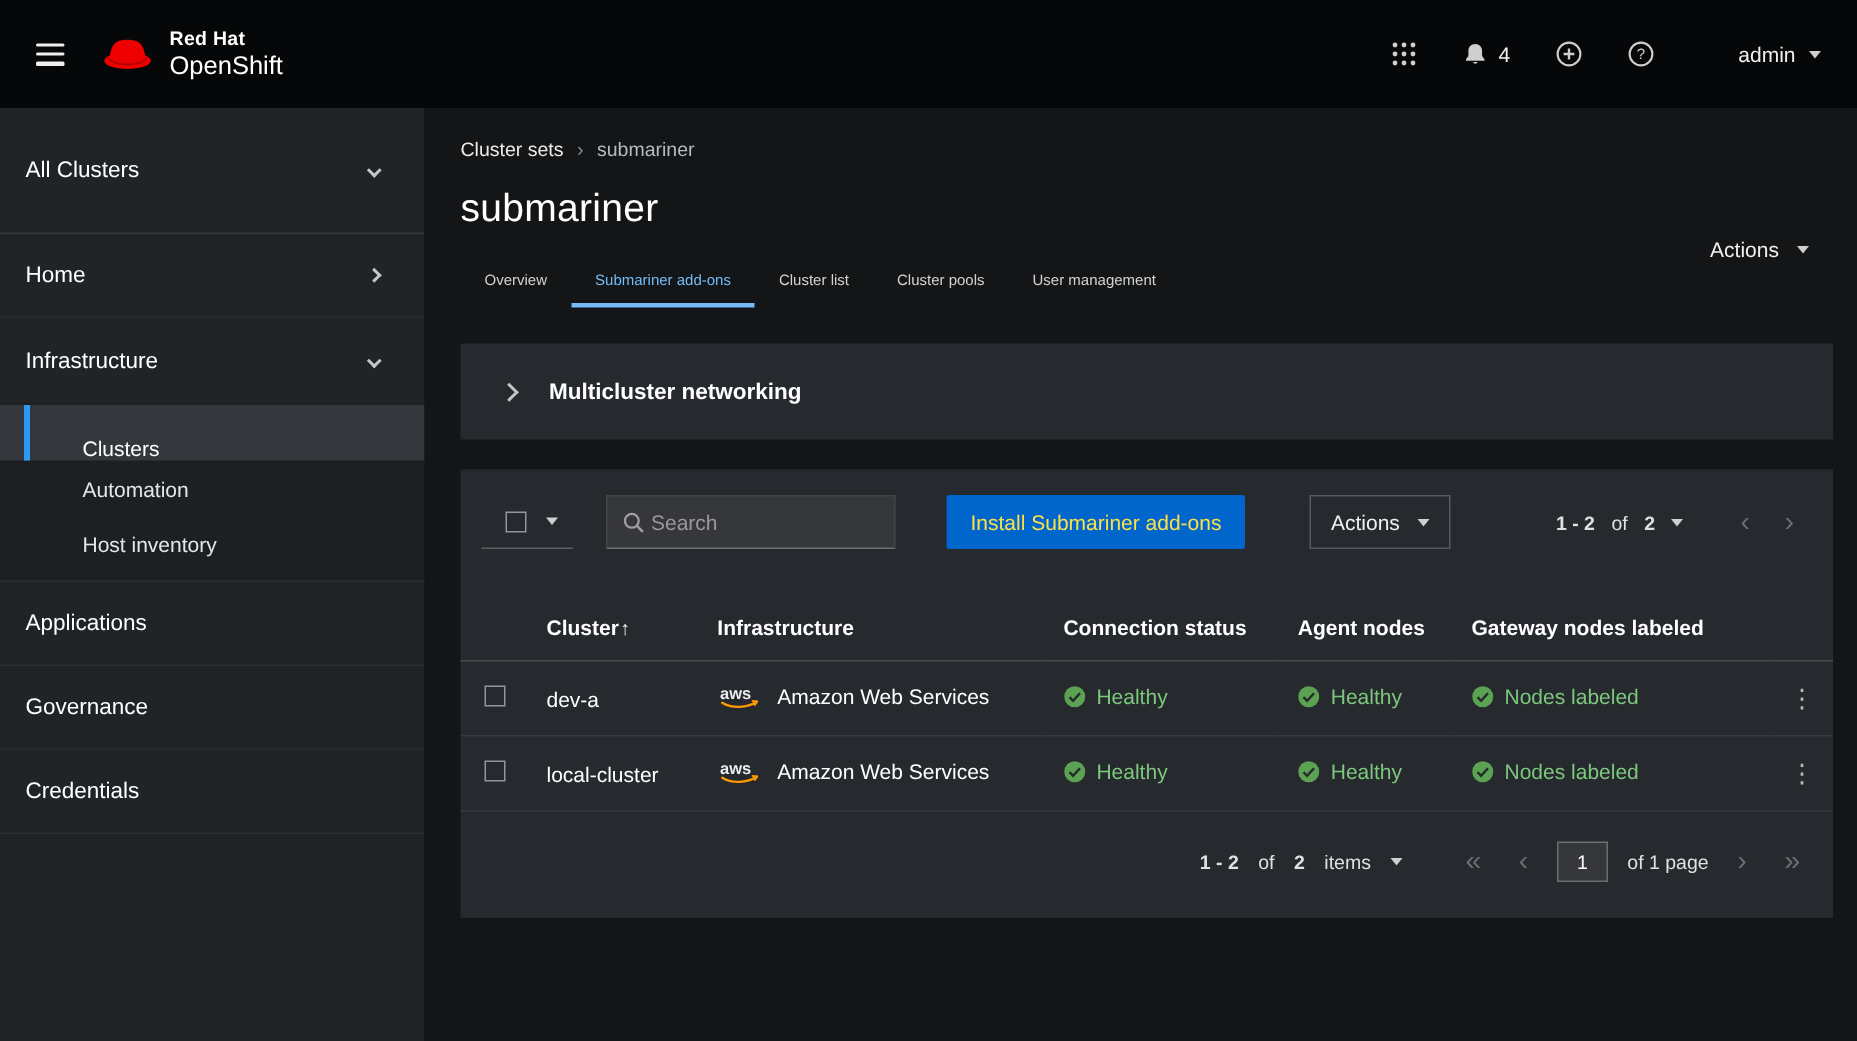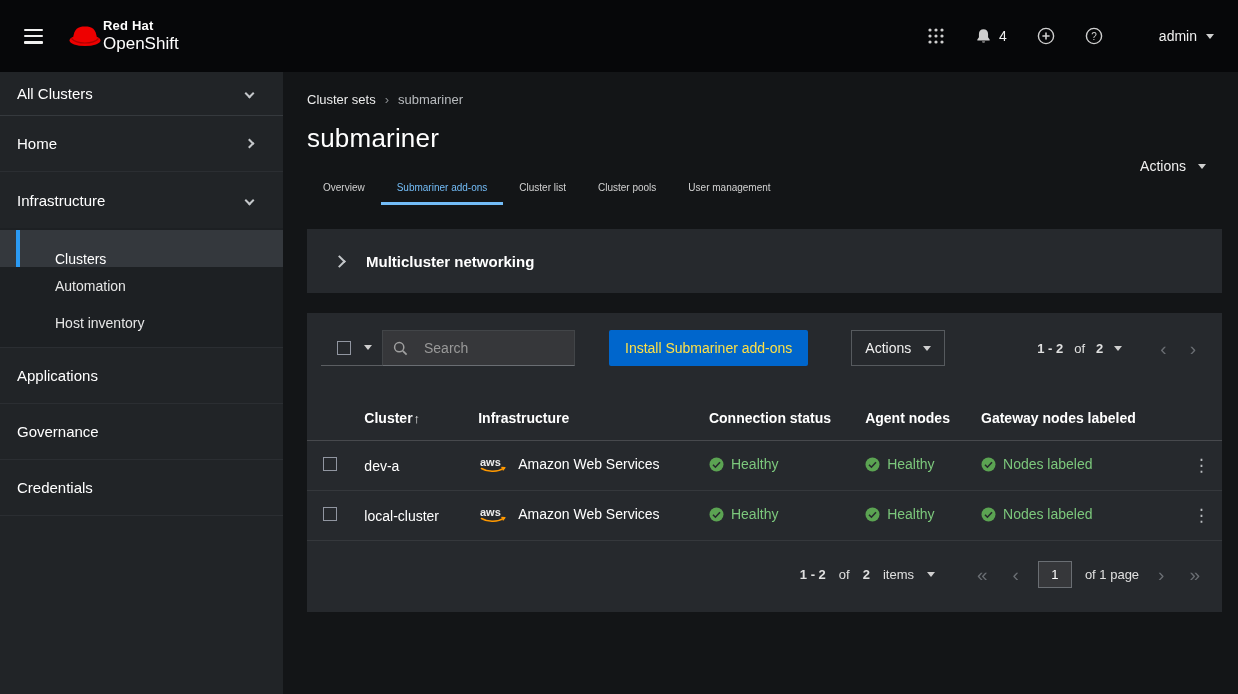--- a/index.html
+++ b/index.html
@@ -8,38 +8,38 @@
     font-family:"Liberation Sans","DejaVu Sans",sans-serif;
     background:#131517; color:#fff; overflow:hidden; position:relative;
   }
   .cursor { cursor:pointer; }
 
   
   .masthead { position:absolute; top:0; left:0; right:0; height:72px; background:#060709;
     display:flex; align-items:center; padding:0 24px; z-index:20; }
   .hamburger { width:19px; height:15px; display:flex; flex-direction:column; justify-content:space-between; }
   .hamburger span { height:2.5px; background:#f0f0f0; border-radius:1px; }
-  .brand { display:flex; align-items:center; margin-left:24px; }
+  .brand { display:flex; align-items:center; gap:10px; margin-left:24px; }
   .brand-text .top { font-size:13px; font-weight:700; letter-spacing:.2px; }
   .brand-text .bottom { font-size:17px; font-weight:400; margin-top:1px; }
   .mast-right { margin-left:auto; display:flex; align-items:center; gap:30px; }
   .icon-btn { display:inline-flex; align-items:center; gap:7px; color:#cfcfcf; }
   .notif-count { font-size:14px; color:#f0f0f0; }
   .user-menu { display:inline-flex; align-items:center; gap:9px; font-size:14px; margin-left:26px; color:#f0f0f0; }
 
   .caret { display:inline-block; width:0; height:0; border-left:4px solid transparent;
     border-right:4px solid transparent; border-top:5px solid #cfcfcf; }
   .chev { display:inline-block; width:7px; height:7px; border-right:2px solid #c4c7ca;
     border-bottom:2px solid #c4c7ca; transform:rotate(-45deg); }
   .chev.down { transform:rotate(45deg); }
   .chev.big { width:9px; height:9px; }
 
   
   .sidebar { position:absolute; top:72px; left:0; bottom:0; width:283px; background:#212427; font-size:15px; }
-  .side-head { height:44px; display:flex; align-items:center; justify-content:space-between;
+  .side-head { height:84px; display:flex; align-items:center; justify-content:space-between;
     padding:0 30px 0 17px; border-bottom:1px solid #35393d; font-size:15px; }
   .nav-top { height:56px; display:flex; align-items:center; justify-content:space-between;
     padding:0 30px 0 17px; border-bottom:1px solid #2b2e32; color:#fff; }
   .subnav { background:#1d2023; border-bottom:1px solid #2b2e32; padding:2px 0 6px; }
   .subnav-item { height:37px; display:flex; align-items:center; padding-left:55px;
     font-size:14px; color:#e6e6e6; position:relative; }
   .subnav-item.active { background:#34383d; color:#fff;align-items:flex-end; }
   .subnav-item.active::before { content:""; position:absolute; left:16px; top:0; bottom:0;
     width:4px; background:#2b9af3; }
 
@@ -61,21 +61,21 @@
   .card { background:#26292d; }
   .card.expandable { height:64px; display:flex; align-items:center; gap:22px; padding:0 28px;
     margin-bottom:20px; }
   .expand-title { font-size:15px; font-weight:700; }
 
   
   .toolbar { display:flex; align-items:center; padding:17px 16px 16px 14px; }
   .bulk-select { display:flex; align-items:center; gap:13px; height:36px; padding:0 10px 0 16px;
     border-bottom:1px solid #5b5e62; }
   .checkbox { width:14px; height:14px; border:1px solid #9196a1; background:transparent; display:inline-block; }
-  .search-box { display:flex; align-items:center; gap:16px; width:193px; height:36px; 
+  .search-box { display:flex; align-items:center; gap:4px; width:193px; height:36px; margin-left:22px;
     background:#36373a; border:1px solid #424548; border-bottom:1px solid #6a6e73; padding:0 10px; }
   .search-box input { flex:1; background:transparent; border:none; outline:none; color:#fff;
     font-size:14px; font-family:inherit; min-width:0; }
   .search-box input::placeholder { color:#999; }
   .btn-primary { height:36px; margin-left:34px; background:#0066cc; color:#fde047; border:none;
     border-radius:2px; padding:0 16px; font-size:14px; font-family:inherit; }
   .dropdown { height:36px; margin-left:43px; display:flex; align-items:center; gap:12px;
     border:1px solid #565a5e; padding:0 13px; font-size:14px; color:#f0f0f0; }
   .toolbar-pagination { margin-left:auto; display:flex; align-items:center; gap:11px; font-size:13px;
     color:#e0e0e0; padding-right:4px; }

